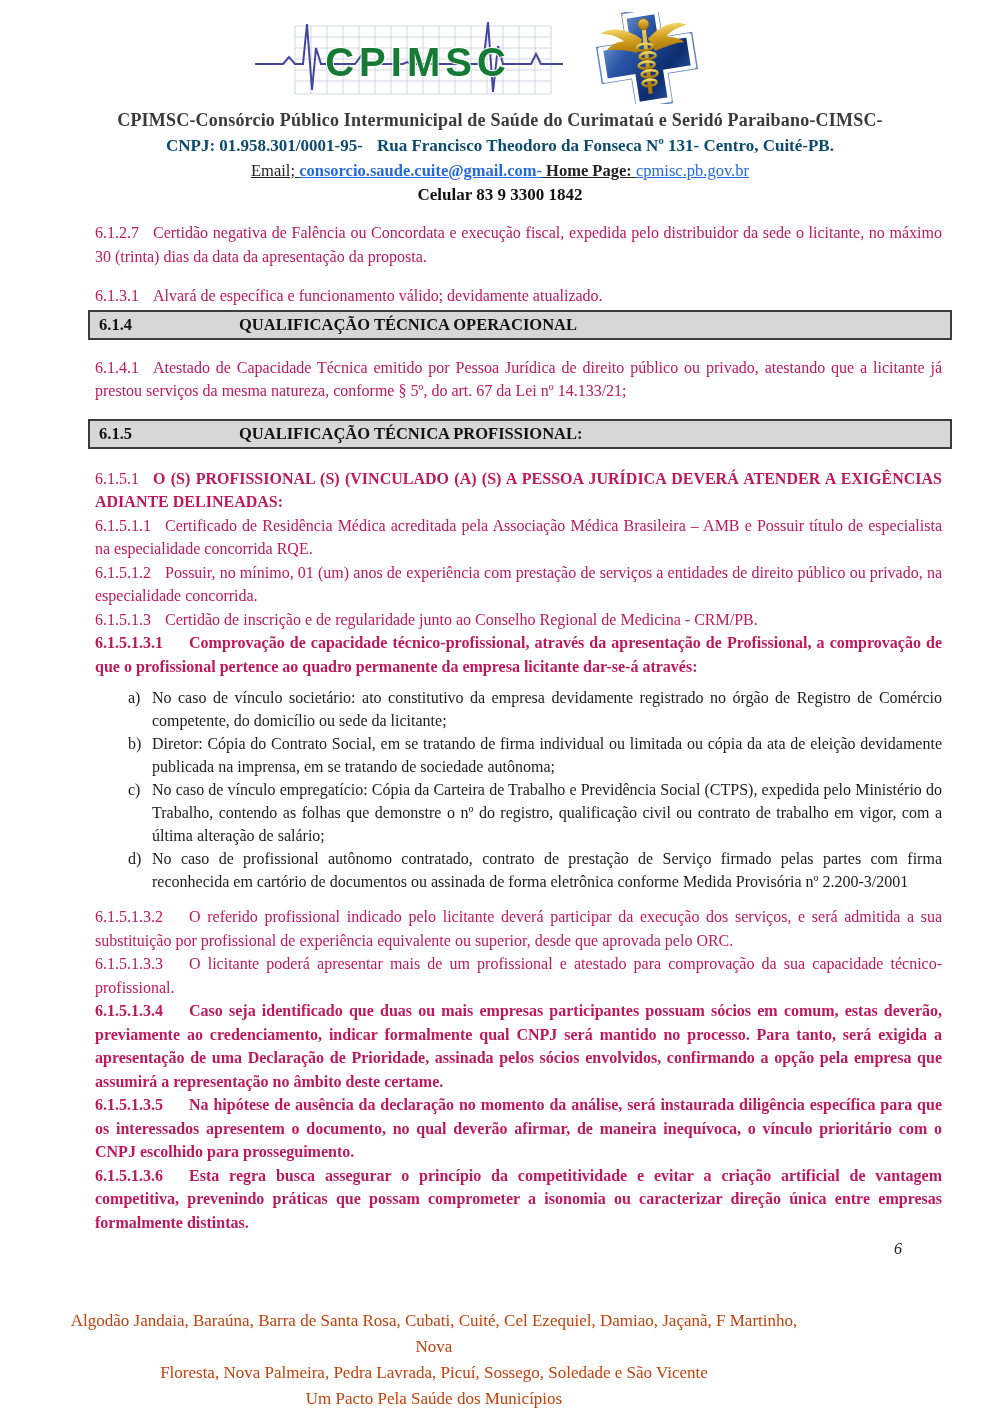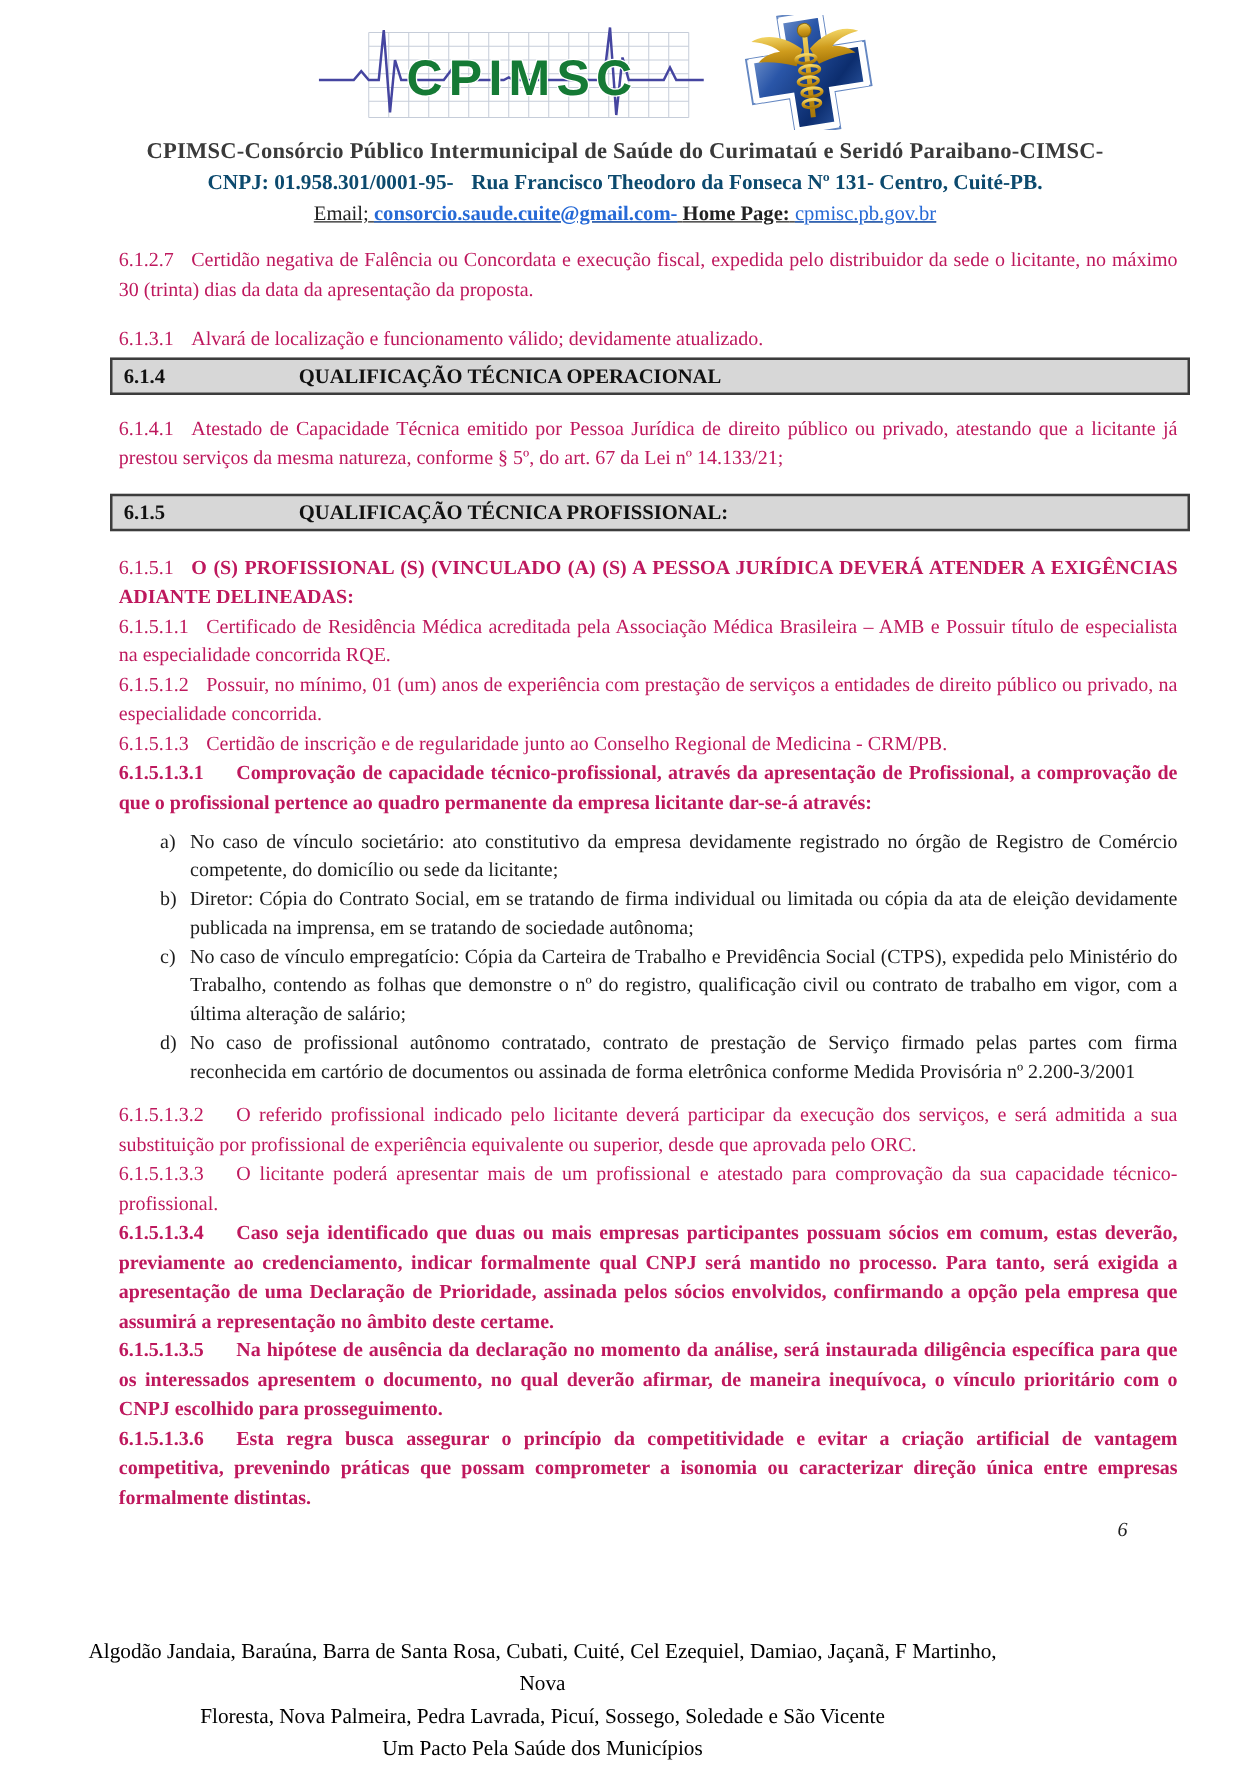--- a/index.html
+++ b/index.html
@@ -30,21 +30,21 @@
     display:flex;align-items:center;margin-left:-7px;margin-right:-10px;
     font-weight:bold;font-size:16.5px;color:#111;
   }
   .bar .bar-num{width:140px;padding-left:9px;flex:0 0 auto;}
   .list{}
   .li{position:relative;padding-left:57px;font-size:16px;line-height:23px;text-align:justify;color:#1c1c1c;}
   .li .letter{position:absolute;left:33px;}
   .page-num{font-style:italic;font-size:16px;text-align:right;margin-top:6px;padding-right:40px;}
   
   .doc-footer{position:absolute;top:1308px;left:0;width:868px;text-align:center;
-    font-size:17px;line-height:26px;color:#000000;}
+    font-size:17px;line-height:26px;color:#c2410c;}
   .doc-footer .f-line{padding:0 70px;}
 </style>
 </head>
 <body>
 
 <div class="doc-header">
   <div class="logo-wrap">
     <svg width="490" height="92" viewBox="0 0 490 92">
       <defs>
         <linearGradient id="crossGrad" x1="0" y1="0" x2="1" y2="1">
@@ -92,26 +92,27 @@
   <div class="org-line">CPIMSC-Consórcio Público Intermunicipal de Saúde do Curimataú e Seridó Paraibano-CIMSC-</div>
   <div class="cnpj-line">
     <span>CNPJ: 01.958.301/0001-95-</span><span class="addr">Rua Francisco Theodoro da Fonseca Nº 131- Centro, Cuité-PB.</span>
   </div>
   <div class="contact-line">
     <span class="lbl">Email;</span>
     <a class="link bold">consorcio.saude.cuite@gmail.com-</a>
     <span class="lbl-bold">Home Page:</span>
     <a class="link">cpmisc.pb.gov.br</a>
   </div>
+  <div class="phone-line">Celular 83 9 3300 1842</div>
 </div>
 
 <div class="content">
   <div id="sections">
       <div class="para"><span class="num">6.1.2.7</span><span class="text">Certidão negativa de Falência ou Concordata e execução fiscal, expedida pelo distribuidor da sede o licitante, no máximo 30 (trinta) dias da data da apresentação da proposta.</span></div>
-      <div class="para" style="margin-top: 16px;"><span class="num">6.1.3.1</span><span class="text">Alvará de localização e funcionamento válido; devidamente atualizado.</span></div>
+      <div class="para" style="margin-top: 16px;"><span class="num">6.1.3.1</span><span class="text">Alvará de específica e funcionamento válido; devidamente atualizado.</span></div>
       <div class="bar" style="margin-top: 2px;">
         <span class="bar-num">6.1.4</span>
         <span class="bar-title">QUALIFICAÇÃO TÉCNICA OPERACIONAL</span>
       </div>
       <div class="para" style="margin-top: 16px;"><span class="num">6.1.4.1</span><span class="text">Atestado de Capacidade Técnica emitido por Pessoa Jurídica de direito público ou privado, atestando que a licitante já prestou serviços da mesma natureza, conforme § 5º, do art. 67 da Lei nº 14.133/21;</span></div>
       <div class="bar" style="margin-top: 16px;">
         <span class="bar-num">6.1.5</span>
         <span class="bar-title">QUALIFICAÇÃO TÉCNICA PROFISSIONAL:</span>
       </div>
       <div class="para bold-text" style="margin-top: 18px;"><span class="num">6.1.5.1</span><span class="text">O (S) PROFISSIONAL (S) (VINCULADO (A) (S) A PESSOA JURÍDICA DEVERÁ ATENDER A EXIGÊNCIAS ADIANTE DELINEADAS:</span></div>

